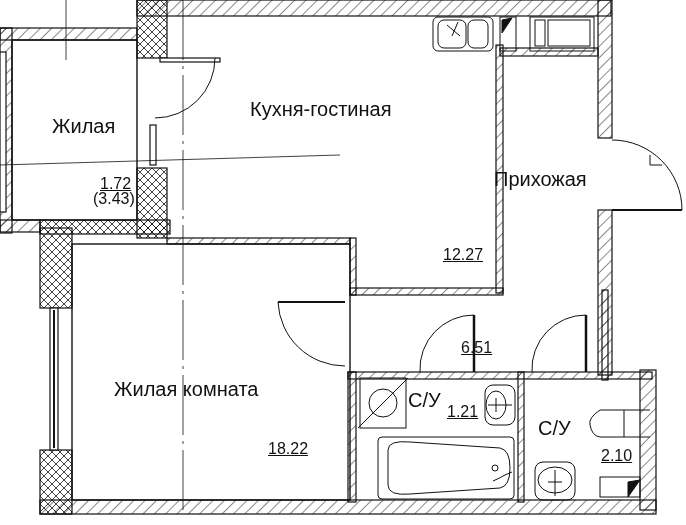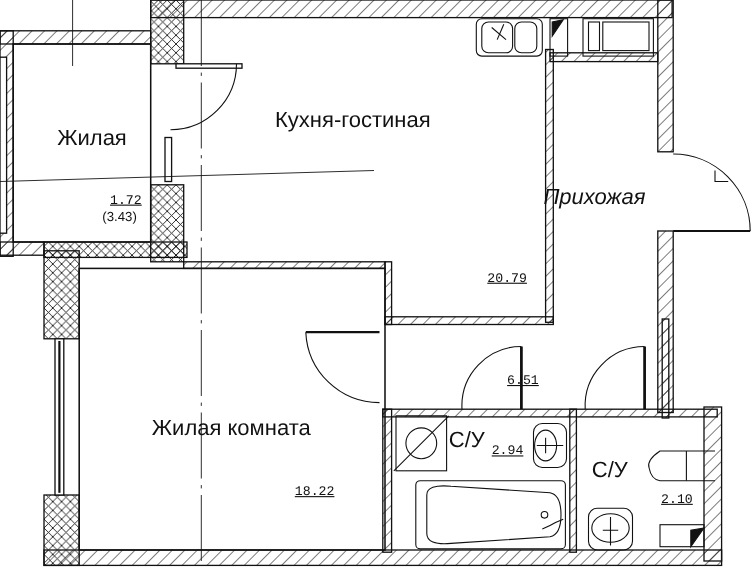--- a/index.html
+++ b/index.html
@@ -1,21 +1,21 @@
 <!DOCTYPE html>
 <html><head>
 <meta charset="utf-8">
 <style>
   html, body { margin:0; padding:0; background:#ffffff; }
   body { width:686px; height:525px; overflow:hidden; position:relative; font-family:"Liberation Sans", sans-serif; }
   #plan { position:absolute; left:0; top:0; width:686px; height:525px; }
   .lbl { position:absolute; color:#111; white-space:nowrap; font-family:"Liberation Sans", sans-serif; }
   .room-name { font-size:20px; }
-  .area { font-size:12px; text-decoration:underline;font-family:Liberation Mono, monospace; }
-  .area-plain { font-size:12px; }
+  .area { font-size:16px; text-decoration:underline; }
+  .area-plain { font-size:16px; }
 </style>
 </head>
 <body>
 
 <svg id="plan" viewBox="0 0 686 525" xmlns="http://www.w3.org/2000/svg">
   <defs>
     <pattern id="hatch" patternUnits="userSpaceOnUse" width="8" height="8" patternTransform="rotate(45)">
       <line x1="0" y1="0" x2="0" y2="8" stroke="#111" stroke-width="1"></line>
     </pattern>
     <pattern id="cross" patternUnits="userSpaceOnUse" width="8" height="8">
@@ -134,25 +134,25 @@
     <line x1="183" y1="0" x2="183" y2="510" stroke-dasharray="60 6 3 6"></line>
     <line x1="66" y1="0" x2="66" y2="60" stroke-dasharray="60 6 3 6"></line>
   </g>
 </svg>
 
 <div class="lbl room-name" style="left:52px; top:115px;">Жилая</div>
 <div class="lbl area" style="left:100px; top:175px;">1.72</div>
 <div class="lbl area-plain" style="left:93px; top:190px;">(3.43)</div>
 
 <div class="lbl room-name" style="left:250px; top:98px;">Кухня-гостиная</div>
-<div class="lbl area" style="left:443px; top:246px;">20.79</div>
+<div class="lbl area" style="left:443px; top:246px;">12.27</div>
 
-<div class="lbl room-name" style="left:494px; top:168px;font-style:italic;">Прихожая</div>
+<div class="lbl room-name" style="left:494px; top:168px;">Прихожая</div>
 <div class="lbl area" style="left:461px; top:339px;">6.51</div>
 
-<div class="lbl room-name" style="left:114px; top:378px;margin-left:24px;">Жилая комната</div>
+<div class="lbl room-name" style="left:114px; top:378px;">Жилая комната</div>
 <div class="lbl area" style="left:268px; top:440px;">18.22</div>
 
 <div class="lbl room-name" style="left:408px; top:389px;">С/У</div>
-<div class="lbl area" style="left:447px; top:403px;">2.94</div>
+<div class="lbl area" style="left:447px; top:403px;">1.21</div>
 
 <div class="lbl room-name" style="left:538px; top:417px;">С/У</div>
 <div class="lbl area" style="left:601px; top:447px;text-align:right;">2.10</div>
 
 </body></html>

